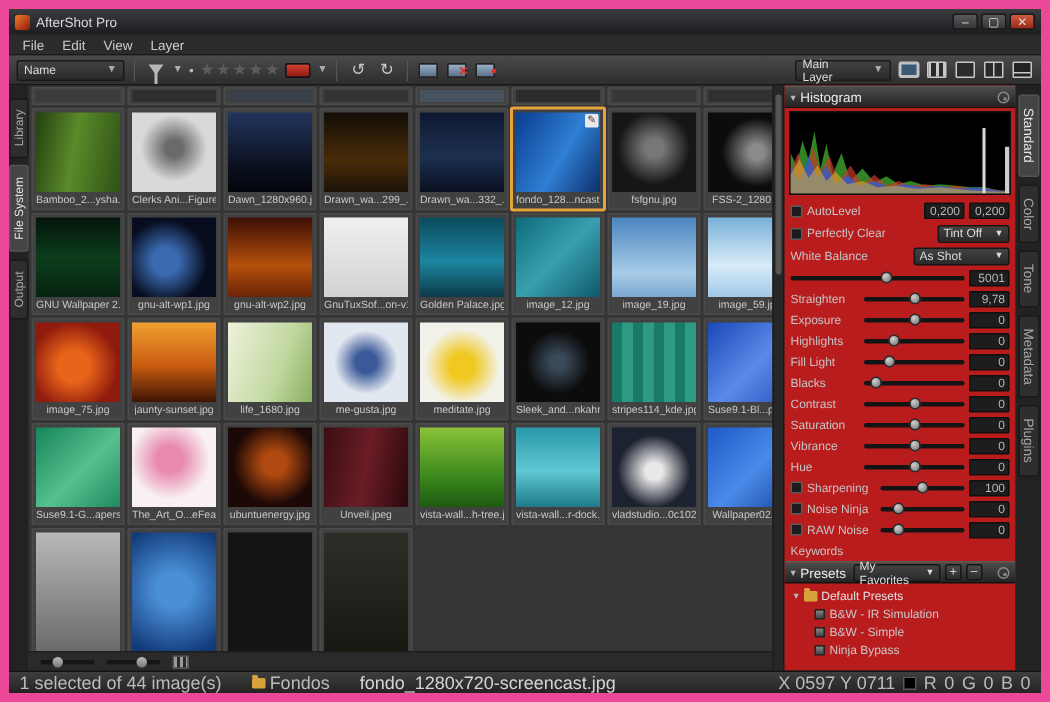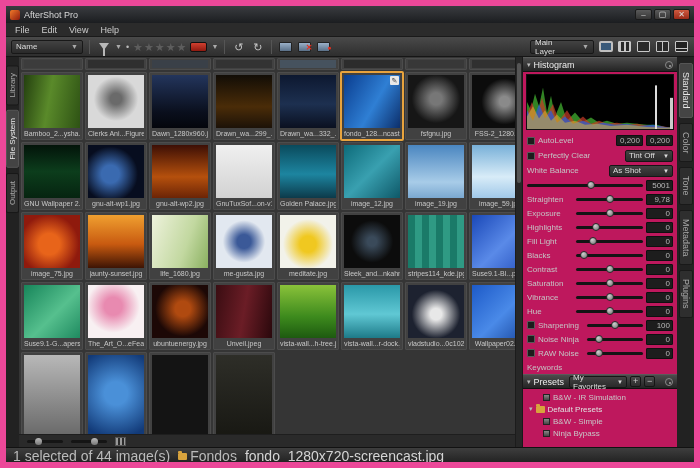--- a/index.html
+++ b/index.html
@@ -62,21 +62,21 @@
 
   .vscroll { width:7px; flex:none; background:#272727; border-left:1px solid #1c1c1c; position:relative; }
   .vscroll .vthumb { position:absolute; left:1px; right:1px; top:6px; height:120px; background:#555; border-radius:3px; }
 
   .grid-footer { height:13px; flex:none; background:#2a2a2a; border-top:1px solid #1e1e1e; display:flex; align-items:center; gap:8px; padding:0 8px; }
   .mini-slider { width:36px; height:3px; background:#151515; border-radius:2px; position:relative; }
   .mini-slider .knob { position:absolute; top:-2px; width:7px; height:7px; border-radius:50%; background:linear-gradient(#bbb,#777); }
   .gridview-btn { width:11px; height:9px; background:repeating-linear-gradient(90deg,#999 0 2px,#2a2a2a 2px 4px),repeating-linear-gradient(#999 0 2px,#2a2a2a 2px 4px); border:1px solid #555; }
 
   
-  .right-panel { width:155px; flex:none; background:#be185d; border-left:1px solid #191919; display:flex; flex-direction:column; overflow:hidden; color:#c5c5c5; }
+  .right-panel { width:155px; flex:none; background:#b91c1c; border-left:1px solid #191919; display:flex; flex-direction:column; overflow:hidden; color:#c5c5c5; }
   .section-header { height:15px; flex:none; background:linear-gradient(#4c4c4c,#242424); border-top:1px solid #5a5a5a; border-bottom:1px solid #121212; display:flex; align-items:center; gap:3px; padding:0 4px; color:#ececec; font-size:9px; }
   .tri { font-size:7px; color:#b8b8b8; }
   .pin { margin-left:auto; width:8px; height:8px; border:1px solid #888; border-radius:50%; position:relative; }
   .pin:after { content:""; position:absolute; left:3px; top:3px; width:2px; height:2px; background:#888; }
   .histogram { height:56px; margin:2px 3px 3px; background:#000; border:1px solid #111; }
   .histogram svg { width:100%; height:100%; display:block; }
 
   .adj-row { height:14px; flex:none; display:flex; align-items:center; gap:3px; padding:0 4px; font-size:8px; color:#c5c5c5; }
   .adj-row.tall { height:15px; }
   .checkbox { width:8px; height:8px; flex:none; background:#1c1c1c; border:1px solid #5a5a5a; border-radius:1px; }
@@ -92,21 +92,21 @@
   .sq-btn { width:11px; height:11px; background:linear-gradient(#4a4a4a,#2c2c2c); border:1px solid #151515; border-radius:2px; color:#ccc; font-size:9px; line-height:9px; text-align:center; }
   .preset-list { flex:1; overflow:hidden; padding:2px 0; }
   .preset-row { height:12px; display:flex; align-items:center; gap:3px; padding:0 6px; font-size:8px; color:#c8c8c8; white-space:nowrap; }
   .preset-row.folder { color:#e0e0e0; }
   .preset-row:not(.folder) { padding-left:20px; }
   .folder-ic { width:9px; height:7px; background:#d8a33d; border-radius:1px; position:relative; flex:none; }
   .folder-ic:before { content:""; position:absolute; top:-2px; left:0; width:4px; height:2px; background:#d8a33d; border-radius:1px 1px 0 0; }
   .preset-ic { width:7px; height:7px; background:linear-gradient(#888,#444); border:1px solid #222; flex:none; }
 
   
-  .statusbar { height:15px; flex:none; background:linear-gradient(#3e3e3e,#232323); border-top:1px solid #121212; display:flex; align-items:flex-start; gap:8px; padding:0 7px; font-size:14px; color:#bbbbbb; }
+  .statusbar { height:15px; flex:none; background:linear-gradient(#3e3e3e,#232323); border-top:1px solid #121212; display:flex; align-items:flex-end; gap:20px; padding:0 7px; font-size:12px; color:#bbbbbb; }
   .statusbar .fname { color:#d5d5d5; }
   .rgb-group { margin-left:auto; display:flex; align-items:center; gap:5px;margin-top:46px; }
   .swatch { width:9px; height:9px; background:#000; border:1px solid #5a5a5a; }
 </style>
 </head>
 <body>
 
 <div class="window">
 
   <div class="titlebar">
@@ -116,21 +116,21 @@
       <div class="win-btn">–</div>
       <div class="win-btn">▢</div>
       <div class="win-btn close">✕</div>
     </div>
   </div>
 
   <div class="menubar" id="menubar">
       <span class="menu-item">File</span>
       <span class="menu-item">Edit</span>
       <span class="menu-item">View</span>
-      <span class="menu-item">Help</span>
+      <span class="menu-item">Layer</span>
     </div>
 
   <div class="toolbar">
     <div class="select" style="width:72px">
       <span>Name</span>
       <span class="arr" style="margin-left:auto">▼</span>
     </div>
     <div class="tb-sep"></div>
     <div class="icon16">
         <div class="funnel"></div>
@@ -536,28 +536,28 @@
         <span>Presets</span>
         <span class="dropdown" style="width:58px">
           <span>My Favorites</span>
           <span class="arr" style="margin-left:auto;font-size:6px">▼</span>
         </span>
         <span class="sq-btn">+</span>
         <span class="sq-btn">−</span>
         <span class="pin"></span>
       </div>
       <div class="preset-list" id="presetList">
-          <div class="preset-row">
-            <span class="preset-ic"></span>
-            <span class="preset-label">B&amp;W - IR Simulation</span>
-          </div>
           <div class="preset-row folder">
             <span class="tri">▾</span>
             <span class="folder-ic"></span>
             <span class="preset-label">Default Presets</span>
+          </div>
+          <div class="preset-row">
+            <span class="preset-ic"></span>
+            <span class="preset-label">B&amp;W - IR Simulation</span>
           </div>
           <div class="preset-row">
             <span class="preset-ic"></span>
             <span class="preset-label">B&amp;W - Simple</span>
           </div>
           <div class="preset-row">
             <span class="preset-ic"></span>
             <span class="preset-label">Ninja Bypass</span>
           </div>
         </div>

